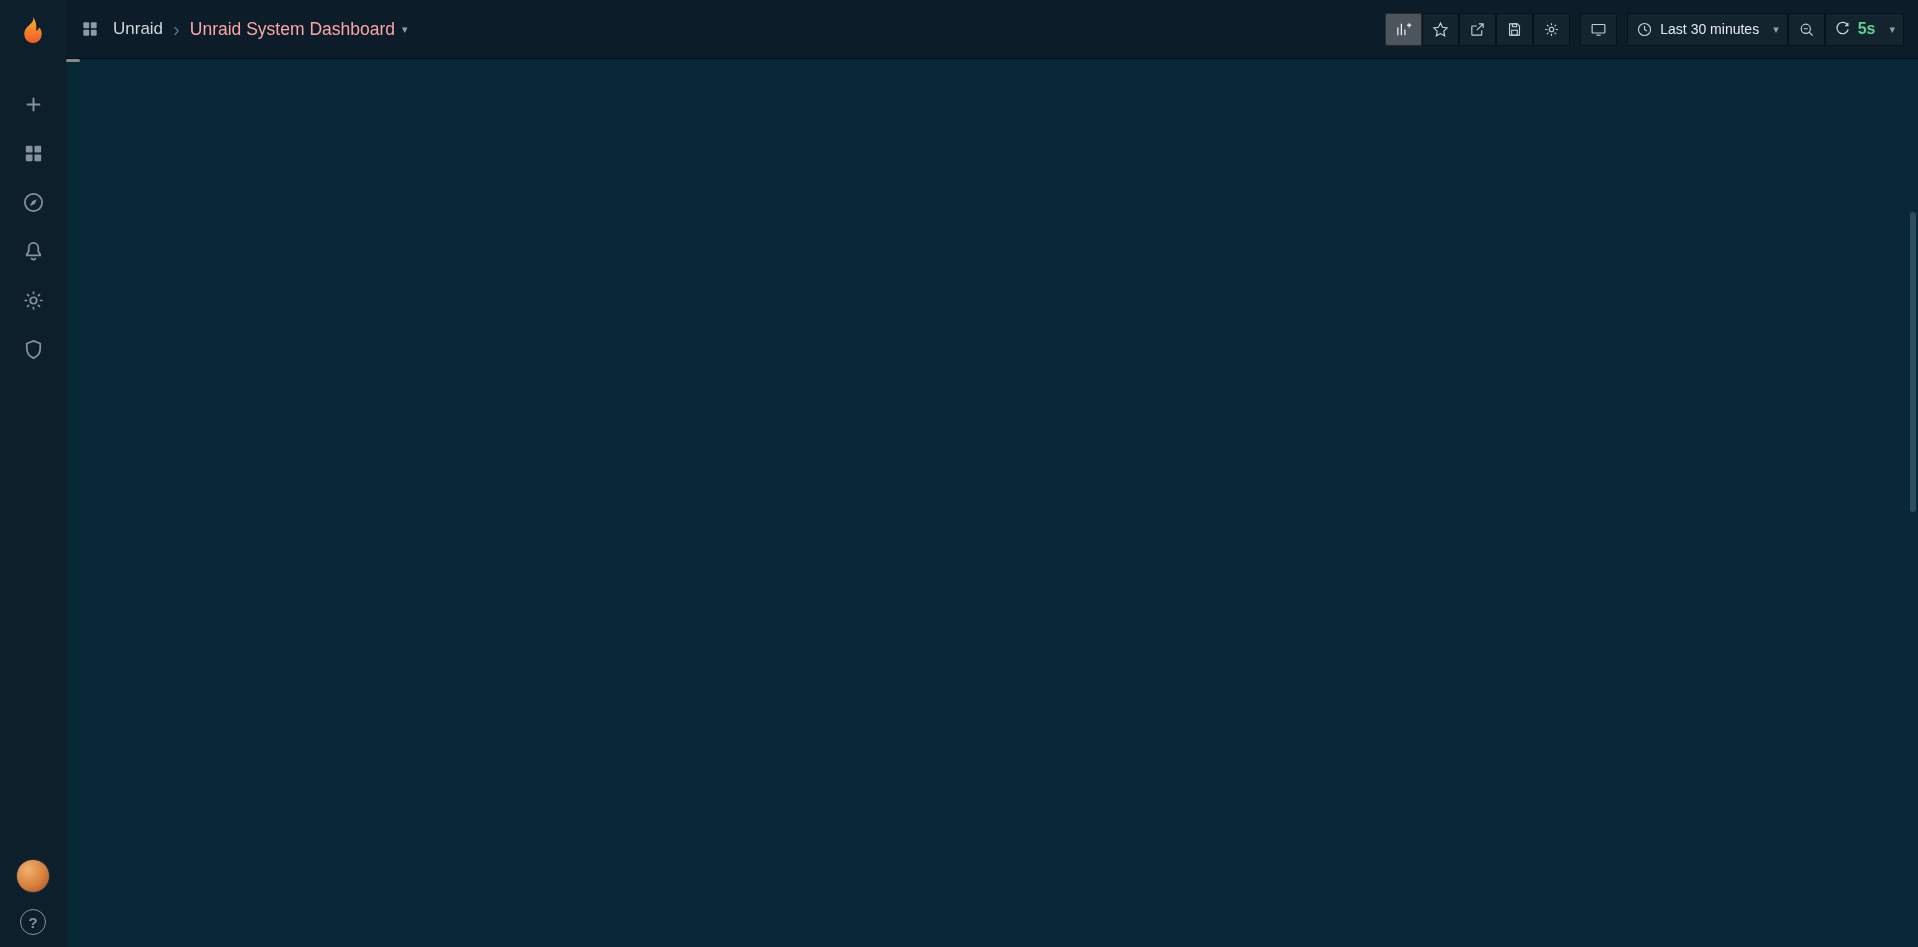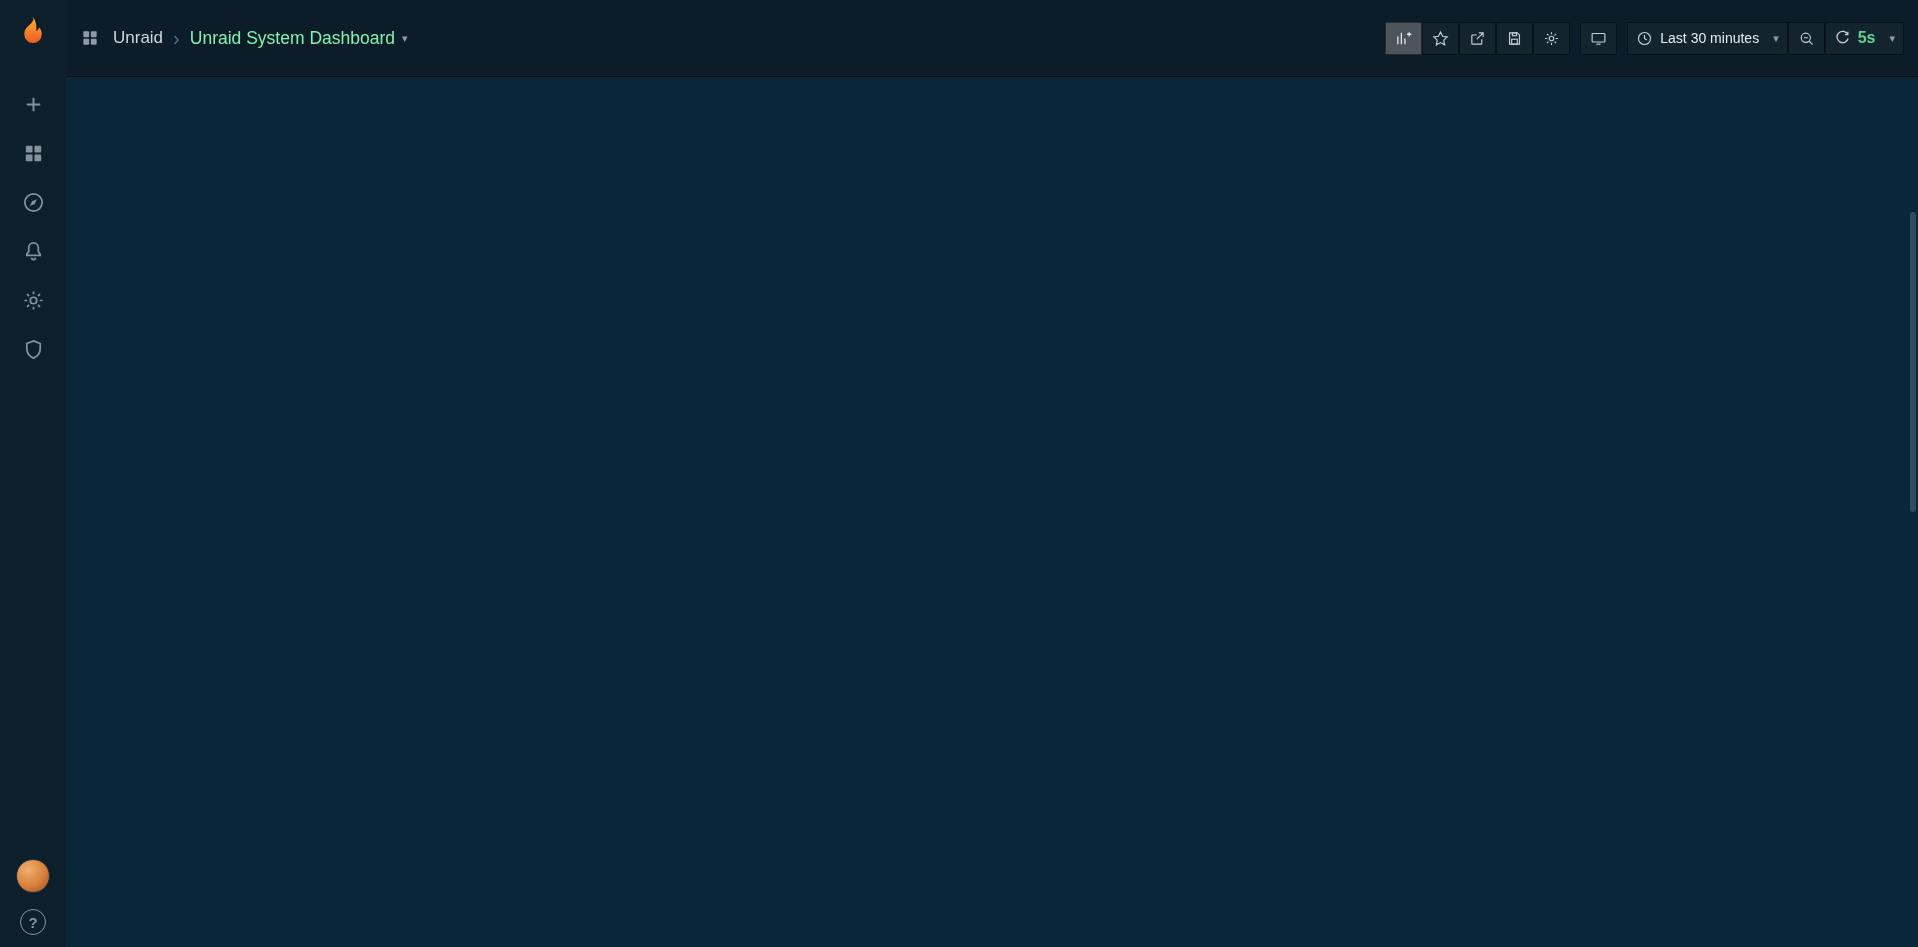--- a/index.html
+++ b/index.html
@@ -12,26 +12,26 @@
   display:flex;flex-direction:column;align-items:center}
 .logo{width:62px;height:62px;display:flex;align-items:center;justify-content:center;margin-bottom:28px}
 .side-ic{width:28px;height:28px;display:flex;align-items:center;justify-content:center;color:#86939d;margin-bottom:21px;cursor:pointer}
 .side-ic svg{width:23px;height:23px}
 .side-bottom{margin-top:auto;display:flex;flex-direction:column;align-items:center;gap:16px;padding-bottom:12px}
 .avatar{width:34px;height:34px;border-radius:50%;background:radial-gradient(circle at 35% 30%,#f2b06e 0%,#d87f3c 55%,#9c4a1c 100%);border:1px solid #1c3442}
 .help-ic{width:26px;height:26px;border-radius:50%;border:1.6px solid #86939d;color:#86939d;
   display:flex;align-items:center;justify-content:center;font-size:15px;font-weight:700}
 
 
-.topnav{position:absolute;left:66px;right:0;top:0;height:77px;background:#0c1d29;z-index:20;
+.topnav{position:absolute;left:66px;right:0;top:0;height:59px;background:#0c1d29;z-index:20;
   display:flex;align-items:center;padding:0 14px;border-bottom:1px solid rgba(0,0,0,.45)}
 .crumb-grid{color:#8e9ba6;display:flex;margin-right:13px}
 .crumb-app{color:#d0d6da;font-size:17px}
 .crumb-sep{color:#4f7487;font-size:20px;margin:0 10px}
-.crumb-title{color:#86efac;font-size:17.5px}
+.crumb-title{color:#fca5a5;font-size:17.5px}
 .caret{color:#8aa0ac;font-size:11px;margin-left:7px}
 .nav-right{margin-left:auto;display:flex;align-items:flex-end;}
 .nav-btn{height:33px;min-width:37px;padding:0 8px;background:#13242f;border:1px solid rgba(0,0,0,.5);
   border-radius:2px;display:flex;align-items:center;justify-content:center;gap:7px;color:#c7d0d9;cursor:pointer}
 .nav-btn svg{width:17px;height:17px}
 .nav-btn.hl{background:#4c545c;color:#e8ecef}
 .nav-gap{width:10px}
 .time-txt{font-size:14px;color:#e6ebee;white-space:nowrap}
 .refresh-int{color:#5ed391;font-size:16px;font-weight:600}
 

